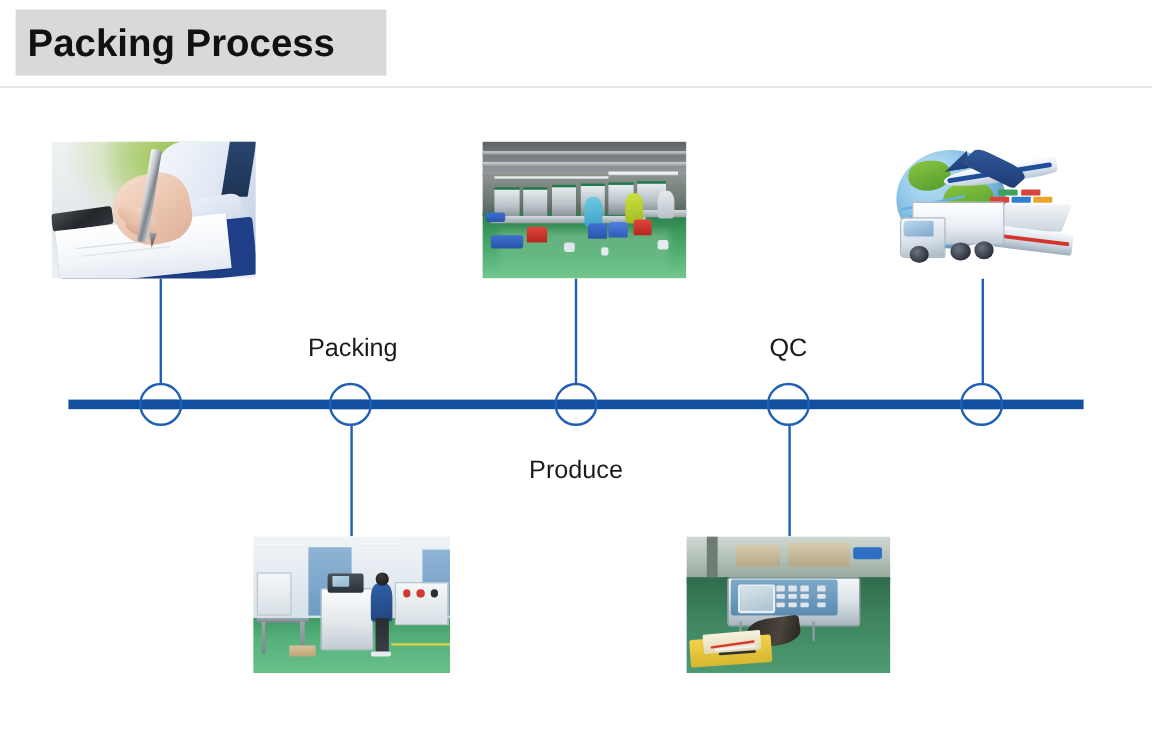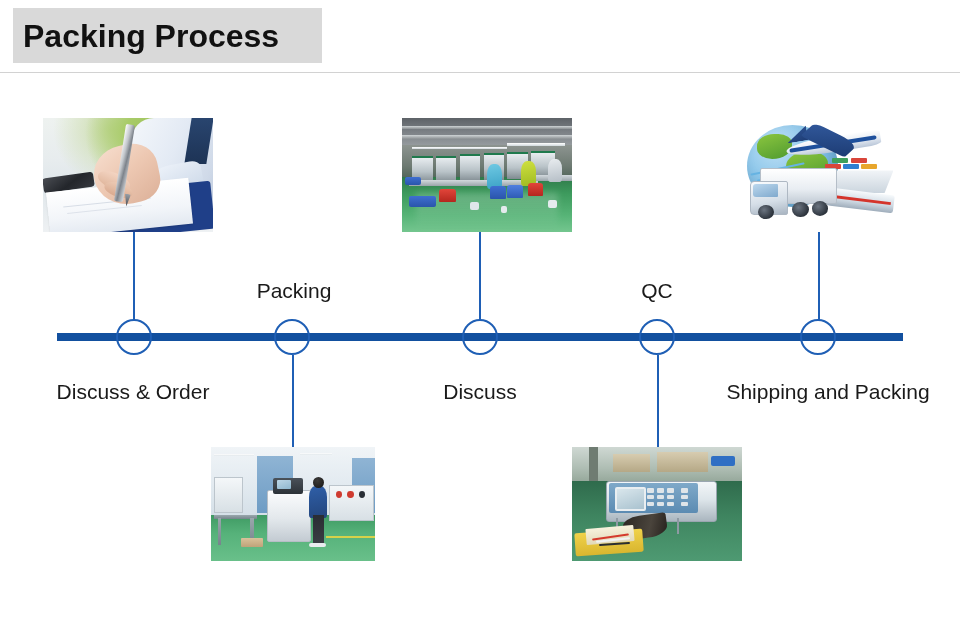--- a/index.html
+++ b/index.html
@@ -453,21 +453,20 @@
       <div class="lyr p1-finger1"></div>
       <div class="lyr p1-finger2"></div>
       <div class="lyr p1-pen"></div>
       <div class="lyr p1-pentip"></div>
     </div>
   </div>
   <div class="stem" style="left:133px; top:232px; height:88px;"></div>
   <div class="node" style="left:134px; top:337px;">
     <div class="node-core"></div>
   </div>
-  <div class="node-label" style="left:133px; top:381px;">Discuss &amp; Order</div>
 
   <div class="node-label" style="left:294px; top:280px;">Packing</div>
   <div class="node" style="left:292px; top:337px;">
     <div class="node-core"></div>
   </div>
   <div class="stem" style="left:292px; top:355px; height:92px;"></div>
   <div class="photo" style="left:211px; top:447px; width:164px; height:114px;">
     <div class="scene">
       <div class="lyr p4-wall"></div>
       <div class="lyr p4-bluewall" style="left:28%; top:8%; width:22%; height:50%;"></div>
@@ -524,21 +523,21 @@
       <div class="lyr p2-crate" style="left:2%; top:52%; width:9%; height:7%;"></div>
       <div class="lyr" style="left:40%; top:74%; width:5%; height:7%; background:#dfe6ea; border-radius:2px;"></div>
       <div class="lyr" style="left:58%; top:77%; width:4%; height:6%; background:#e5ebee; border-radius:2px;"></div>
       <div class="lyr" style="left:86%; top:72%; width:5%; height:7%; background:#e5ebee; border-radius:2px;"></div>
     </div>
   </div>
   <div class="stem" style="left:479px; top:232px; height:88px;"></div>
   <div class="node" style="left:480px; top:337px;">
     <div class="node-core"></div>
   </div>
-  <div class="node-label" style="left:480px; top:381px;">Discuss</div>
+  <div class="node-label" style="left:480px; top:381px;">Produce</div>
 
   <div class="node-label" style="left:657px; top:280px;">QC</div>
   <div class="node" style="left:657px; top:337px;">
     <div class="node-core"></div>
   </div>
   <div class="stem" style="left:657px; top:355px; height:92px;"></div>
   <div class="photo" style="left:572px; top:447px; width:170px; height:114px;">
     <div class="scene">
       <div class="lyr p5-bgwall"></div>
       <div class="lyr p5-floor"></div>
@@ -598,15 +597,14 @@
       <div class="lyr p3-plane-tail"></div>
       <div class="lyr p3-plane-body"></div>
       <div class="lyr p3-plane-stripe"></div>
       <div class="lyr p3-plane-wing"></div>
     </div>
   </div>
   <div class="stem" style="left:818px; top:232px; height:88px;"></div>
   <div class="node" style="left:818px; top:337px;">
     <div class="node-core"></div>
   </div>
-  <div class="node-label" style="left:828px; top:381px;">Shipping and Packing</div>
 
 </div>
 
 </body></html>

